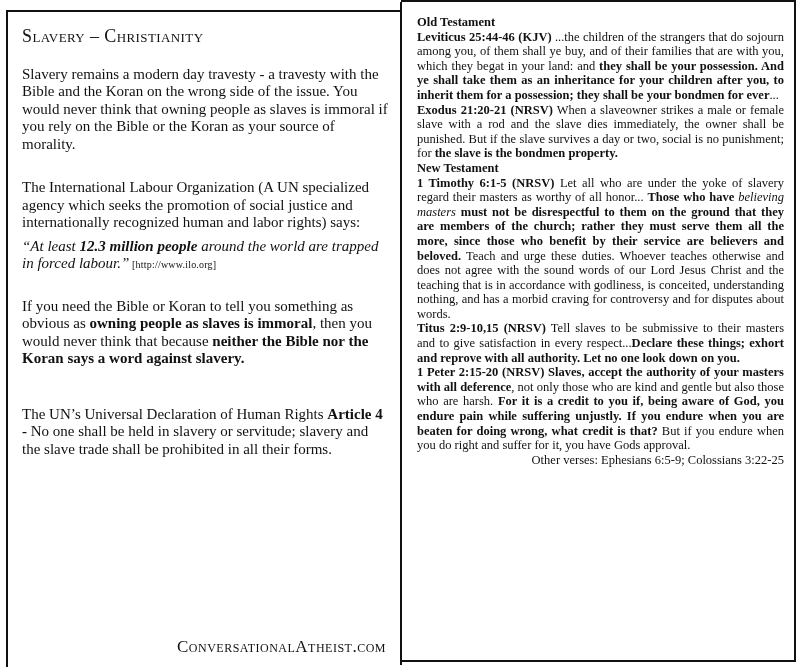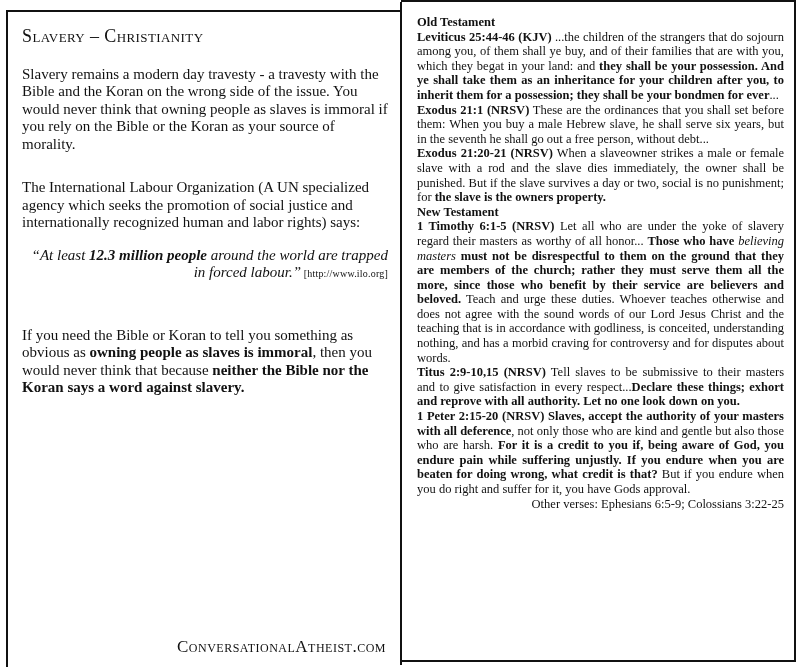--- a/index.html
+++ b/index.html
@@ -18,22 +18,22 @@
   .left-inner {
     position: absolute; left: 14px; top: 14px; width: 366px;
     font-family: "Liberation Serif", "DejaVu Serif", serif;
     font-size: 15px; line-height: 17.5px;
   }
   .title {
     font-size: 18px; font-variant: small-caps; letter-spacing: 0.4px;
     margin-top: 2px; margin-bottom: 20px;
   }
   .lp { margin-bottom: 26px; }
-  .lp.tight { margin-bottom: 15px; }
-  .quote { font-style: italic; margin-bottom: 44px; text-align: right; }
+  .lp.tight { margin-bottom: 6px; }
+  .quote { font-style: italic; margin-bottom: 24px; }
   .quote b { font-style: italic; }
   .url { font-style: normal; font-size: 10px; letter-spacing: 0.2px; }
   .signature {
     position: absolute; right: 16px; top: 625px;
     font-family: "Liberation Serif", serif; font-size: 17px;
     font-variant: small-caps; letter-spacing: 0.5px; margin-left: 28px;
   }
 
   
   .divider { position: absolute; left: 400px; top: 2px; width: 2px; height: 663px; background: #111; }
@@ -64,36 +64,36 @@
       <div class="title">Slavery – Christianity</div>
 
       <p class="lp">Slavery remains a modern day travesty - a travesty with the Bible and the Koran on the wrong side of the issue. You would never think that owning people as slaves is immoral if you rely on the Bible or the Koran as your source of morality.</p>
 
       <p class="lp tight">The International Labour Organization (A UN specialized agency which seeks the promotion of social justice and internationally recognized human and labor rights) says:</p>
 
       <p class="quote"><span>“At least </span><b>12.3 million people</b><span> around the world are trapped in forced labour.”</span><span class="url"><span> [</span><span>http://www.ilo.org</span><span>]</span></span></p>
 
       <p class="lp" style="margin-bottom:38px;"><span>If you need the Bible or Koran to tell you something as obvious as </span><b>owning people as slaves is immoral</b><span>, then you would never think that because </span><b>neither the Bible nor the Koran says a word against slavery.</b></p>
 
+      <p class="lp" style="margin-bottom:38px;"><span>The UN’s Universal Declaration of Human Rights </span><b>Article 4 -</b><span> No one shall be held in slavery or servitude; slavery and the slave trade shall be prohibited in all their forms.</span></p>
 
     </div>
     <div class="signature">ConversationalAtheist.com</div>
   </div>
 
   <div class="divider"></div>
 
   <div class="right-panel">
     <div class="right-inner">
       <div class="section-head">Old Testament</div>
 
       <div class="verse"><b>Leviticus 25:44-46 (KJV)</b><span> ...the children of the strangers that do sojourn among you, of them shall ye buy, and of their families that are with you, which they begat in your land: and </span><b>they shall be your possession. And ye shall take them as an inheritance for your children after you, to inherit them for a possession; they shall be your bondmen for ever</b><span>...</span></div>
 
-      <div class="verse"><b>Exodus 21:1 (NRSV)</b><span> These are the ordinances that you shall set before them: When you buy a male Hebrew slave, he shall serve six years, but in the seventh he shall go out a free person, without debt...</span></div>
 
-      <div class="verse"><b>Exodus 21:20-21 (NRSV)</b><span> When a slaveowner strikes a male or female slave with a rod and the slave dies immediately, the owner shall be punished. But if the slave survives a day or two, social is no punishment; for </span><b>the slave is the owners property.</b></div>
+      <div class="verse"><b>Exodus 21:20-21 (NRSV)</b><span> When a slaveowner strikes a male or female slave with a rod and the slave dies immediately, the owner shall be punished. But if the slave survives a day or two, social is no punishment; for </span><b>the slave is the bondmen property.</b></div>
 
       <div class="section-head">New Testament</div>
 
       <div class="verse"><b>1 Timothy 6:1-5 (NRSV)</b><span> Let all who are under the yoke of slavery regard their masters as worthy of all honor... </span><b>Those who have </b><i>believing masters</i><b> must not be disrespectful to them on the ground that they are members of the church; rather they must serve them all the more, since those who benefit by their service are believers and beloved.</b><span> Teach and urge these duties. Whoever teaches otherwise and does not agree with the sound words of our Lord Jesus Christ and the teaching that is in accordance with godliness, is conceited, understanding nothing, and has a morbid craving for controversy and for disputes about words.</span></div>
 
       <div class="verse"><b>Titus 2:9-10,15 (NRSV)</b><span> Tell slaves to be submissive to their masters and to give satisfaction in every respect...</span><b>Declare these things; exhort and reprove with all authority. Let no one look down on you.</b></div>
 
       <div class="verse"><b>1 Peter 2:15-20 (NRSV)</b><b> Slaves, accept the authority of your masters with all deference</b><span>, not only those who are kind and gentle but also those who are harsh. </span><b>For it is a credit to you if, being aware of God, you endure pain while suffering unjustly. If you endure when you are beaten for doing wrong, what credit is that?</b><span> But if you endure when you do right and suffer for it, you have Gods approval.</span></div>
 
       <div class="other">Other verses: Ephesians 6:5-9; Colossians 3:22-25</div>

